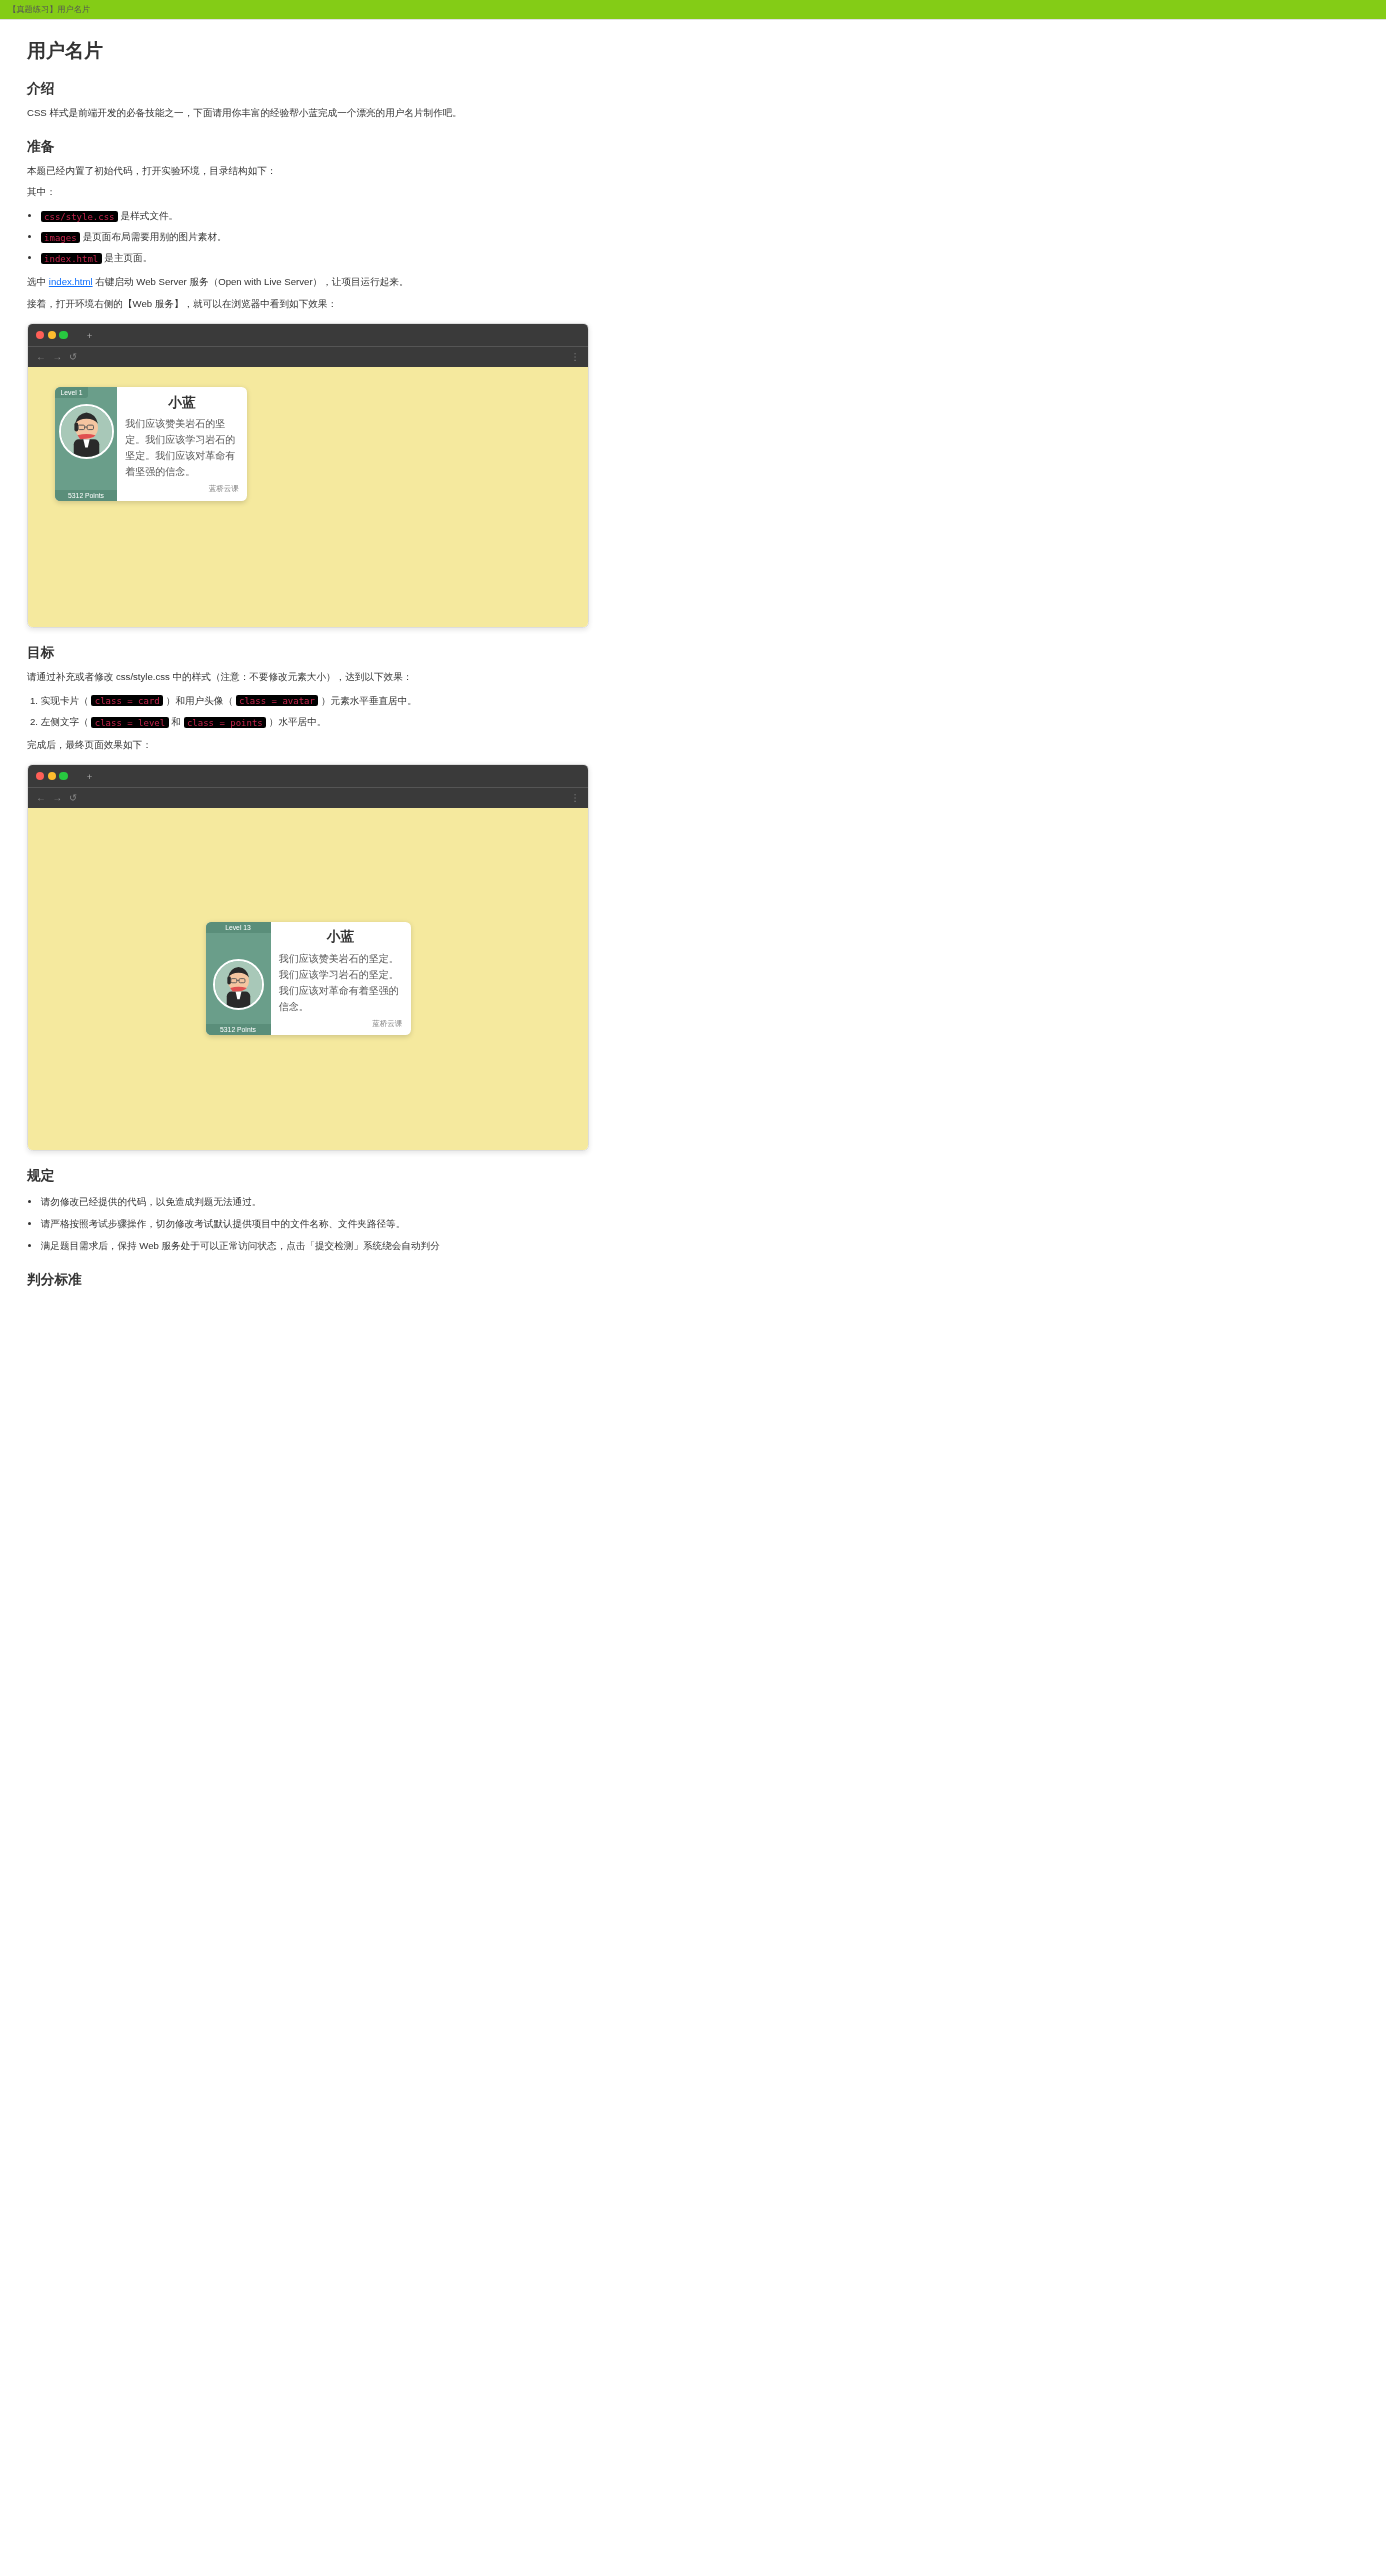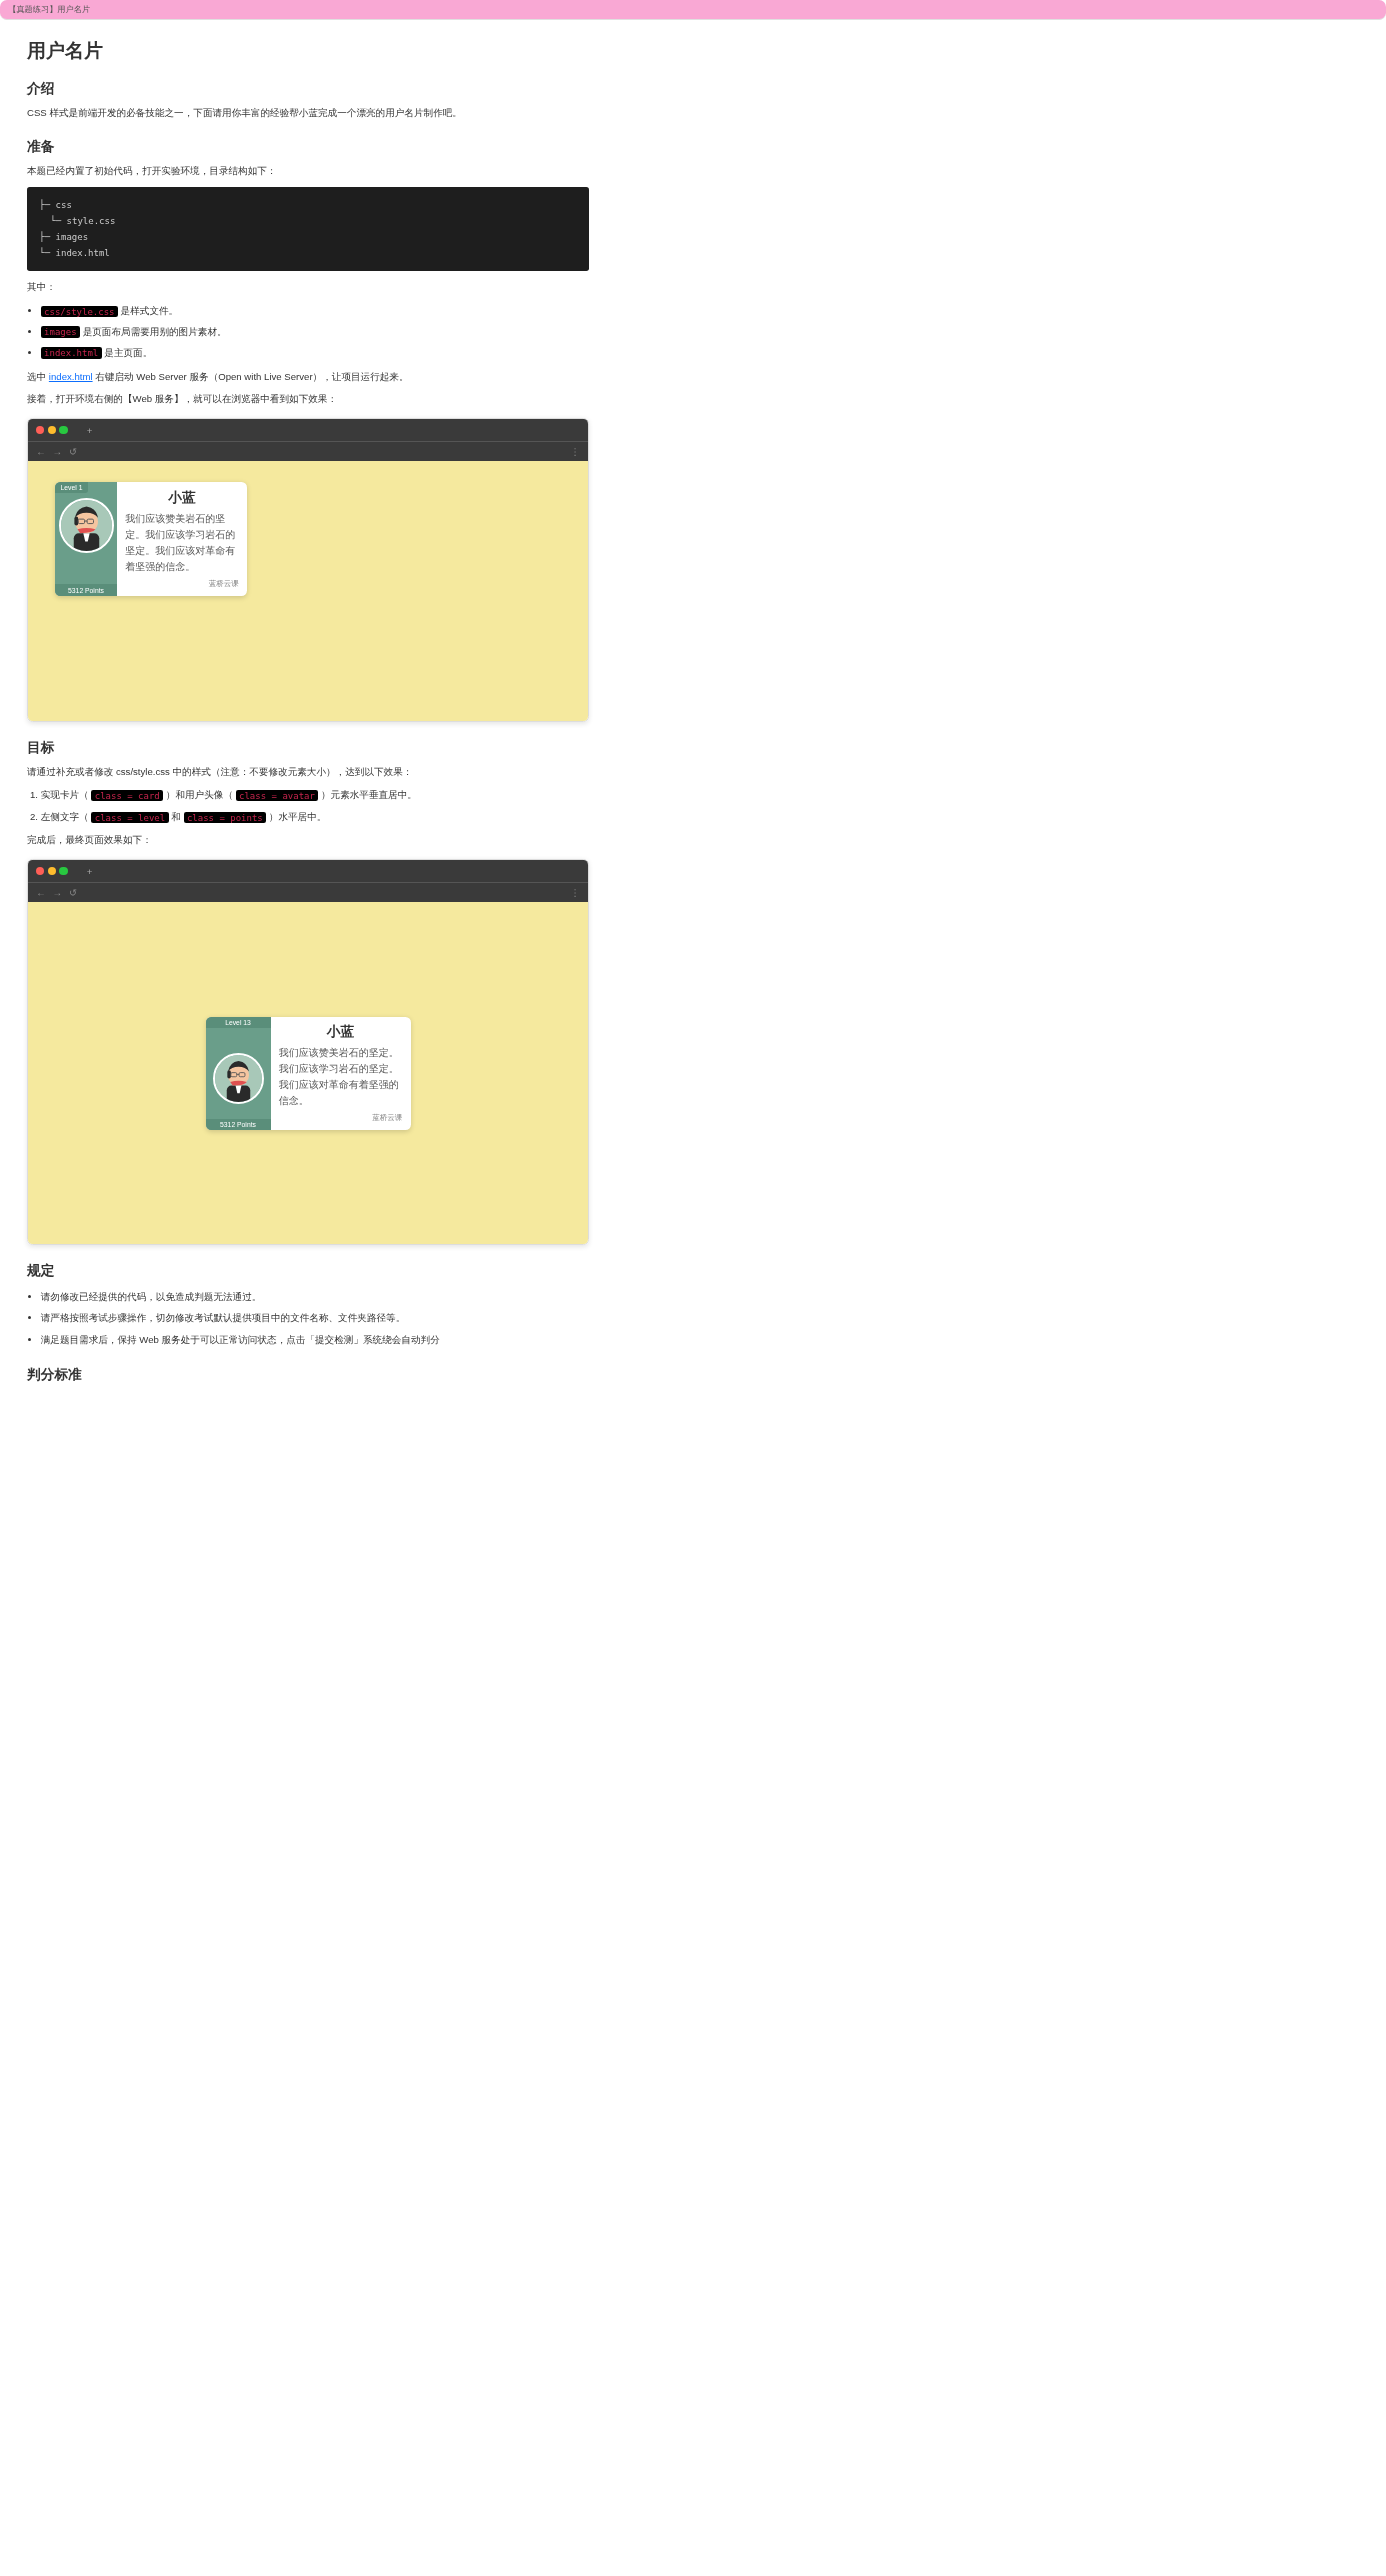--- a/index.html
+++ b/index.html
@@ -8,22 +8,21 @@
       font-size: 9.6px;
       color: #333;
       background: #fff;
       padding: 0;
     }
     .page-tab {
       font-size: 8.2px;
       color: #555;
       padding: 4.1px 8.2px;
       border-bottom: 0.7px solid #e0e0e0;
-      background: #f9a8d4;
-      border-radius: 7px;
+      background: #84cc16;
     }
     .page-content {
       padding: 13.7px 27px 27px 27px;
       max-width: 616px;
     }
     h1.main-title {
       font-size: 19px;
       font-weight: bold;
       margin-bottom: 13.7px;
       margin-top: 4px;
@@ -258,26 +257,20 @@
 <div class="page-content">
 
   <h1 class="main-title">用户名片</h1>
 
   <h2 class="section-title">介绍</h2>
   <p>CSS 样式是前端开发的必备技能之一，下面请用你丰富的经验帮小蓝完成一个漂亮的用户名片制作吧。</p>
 
   <h2 class="section-title">准备</h2>
   <p>本题已经内置了初始代码，打开实验环境，目录结构如下：</p>
 
-  <div class="code-block">
-    <div class="tree-line">├─ css</div>
-    <div class="tree-line indent">└─ style.css</div>
-    <div class="tree-line">├─ images</div>
-    <div class="tree-line">└─ index.html</div>
-  </div>
 
   <p>其中：</p>
   <ul class="desc-list">
     <li>
       <code class="red">css/style.css</code>
       <span> 是样式文件。</span>
     </li>
     <li>
       <code class="red">images</code>
       <span> 是页面布局需要用别的图片素材。</span>

